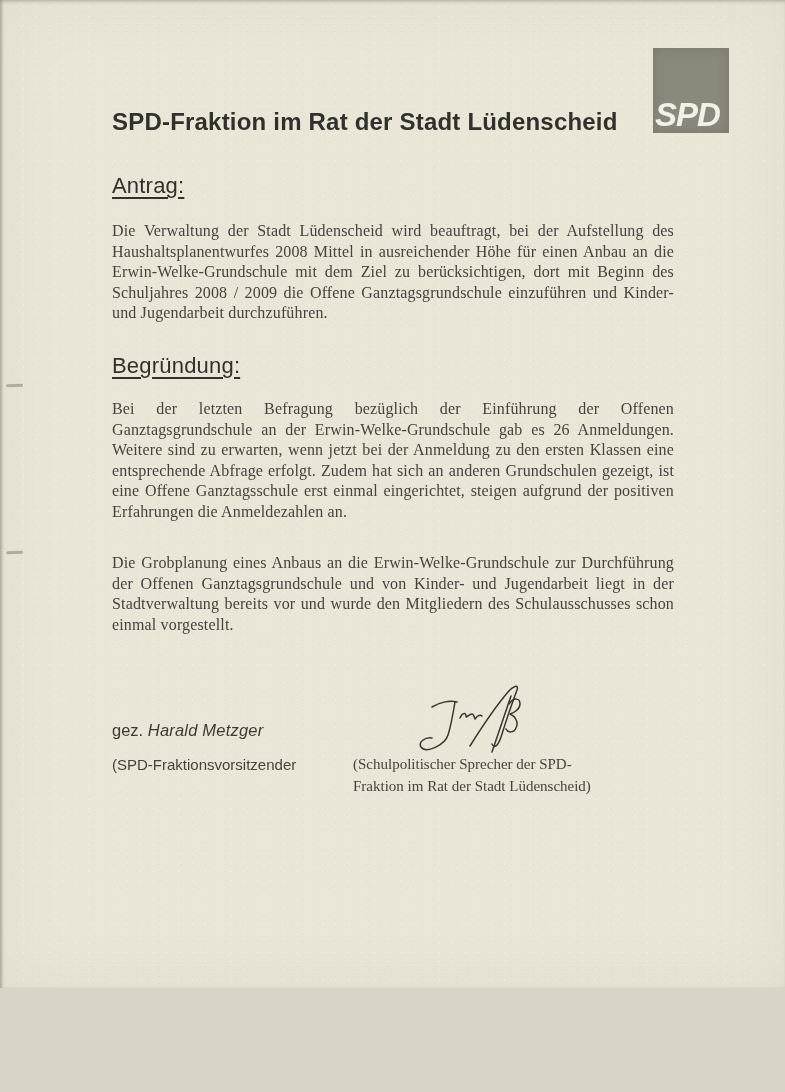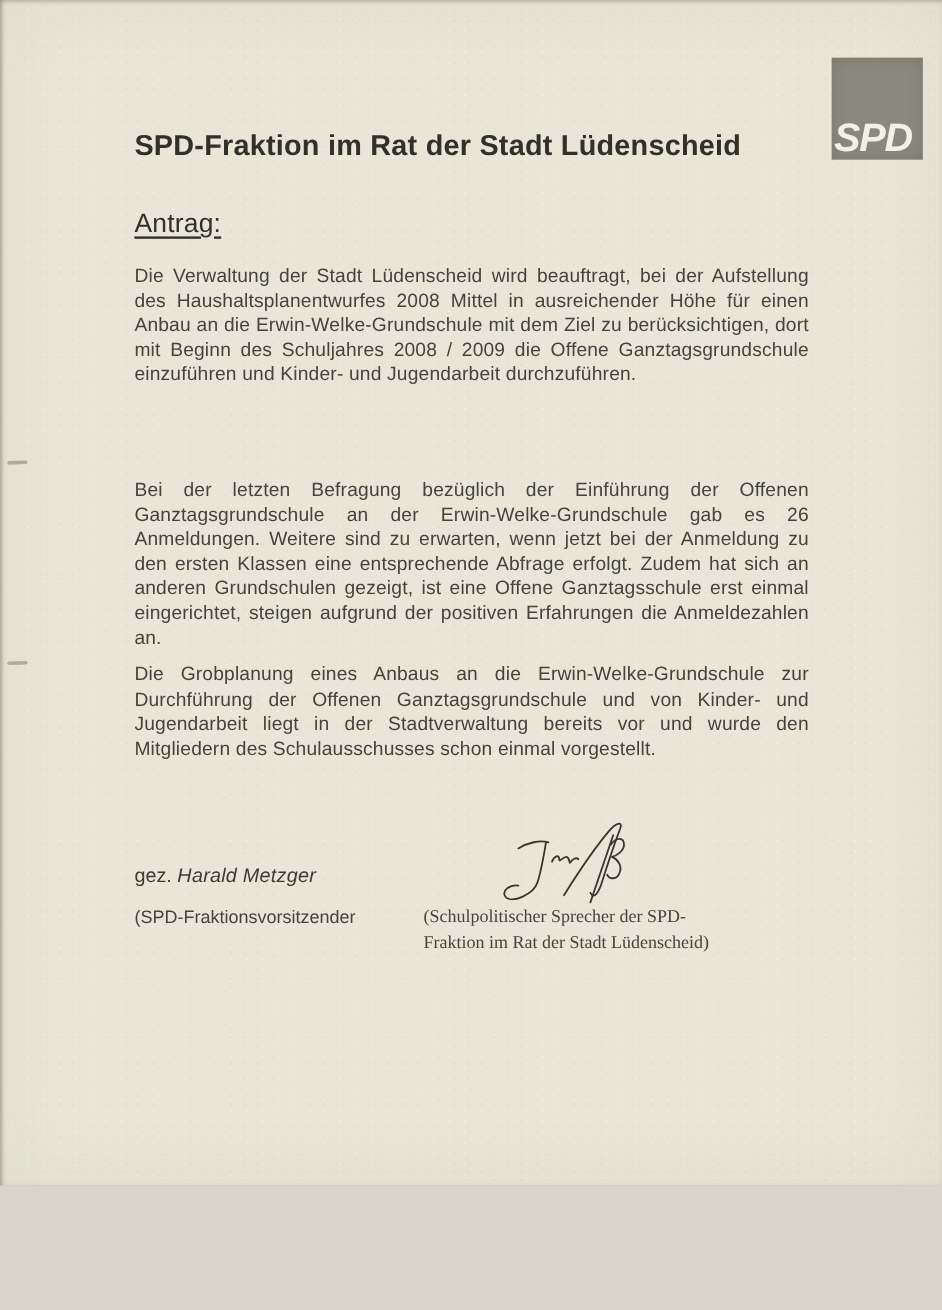--- a/index.html
+++ b/index.html
@@ -38,21 +38,20 @@
     white-space: nowrap;
   }
   .spd-logo {
     position: absolute;
     left: 653px;
     top: 48px;
     width: 76px;
     height: 85px;
     background: #8b897c;
     box-shadow: inset 0 0 12px rgba(70,68,58,0.25);
-    margin-left: 40px;
   }
   .spd-logo-text {
     position: absolute;
     left: 2px;
     bottom: 2px;
     font-style: italic;
     font-weight: bold;
     font-size: 33px;
     line-height: 1;
     color: #f3f1e6;
@@ -76,20 +75,21 @@
   .para {
     position: absolute;
     left: 112px;
     width: 562px;
     font-size: 16px;
     line-height: 20.6px;
     text-align: justify;
     text-align-last: left;
     letter-spacing: 0.15px;
     color: #45433d;
+    font-family: Liberation Serif, serif;
   }
   .para-antrag { top: 221px; }
   .para-begruendung-1 { top: 399px; }
   .para-begruendung-2 { top: 553px; }
   .signature-svg {
     position: absolute;
     left: 412px;
     top: 682px;
     width: 130px;
     height: 80px;
@@ -146,20 +146,21 @@
   <div class="doc-title">SPD-Fraktion im Rat der Stadt Lüdenscheid</div>
 
   <div class="spd-logo">
     <span class="spd-logo-text">SPD</span>
   </div>
 
   <div class="section-heading heading-antrag">Antrag:</div>
 
   <div class="para para-antrag">Die Verwaltung der Stadt Lüdenscheid wird beauftragt, bei der Aufstellung des Haushaltsplanentwurfes 2008 Mittel in ausreichender Höhe für einen Anbau an die Erwin-Welke-Grundschule mit dem Ziel zu berücksichtigen, dort mit Beginn des Schuljahres 2008 / 2009 die Offene Ganztagsgrundschule einzuführen und Kinder- und Jugendarbeit durchzuführen.</div>
 
+  <div class="section-heading heading-begruendung">Begründung:</div>
 
   <div class="para para-begruendung-1">Bei der letzten Befragung bezüglich der Einführung der Offenen Ganztagsgrundschule an der Erwin-Welke-Grundschule gab es 26 Anmeldungen. Weitere sind zu erwarten, wenn jetzt bei der Anmeldung zu den ersten Klassen eine entsprechende Abfrage erfolgt. Zudem hat sich an anderen Grundschulen gezeigt, ist eine Offene Ganztagsschule erst einmal eingerichtet, steigen aufgrund der positiven Erfahrungen die Anmeldezahlen an.</div>
 
   <div class="para para-begruendung-2">Die Grobplanung eines Anbaus an die Erwin-Welke-Grundschule zur Durchführung der Offenen Ganztagsgrundschule und von Kinder- und Jugendarbeit liegt in der Stadtverwaltung bereits vor und wurde den Mitgliedern des Schulausschusses schon einmal vorgestellt.</div>
 
   <svg class="signature-svg" viewBox="0 0 130 80" fill="none" stroke="#38362f" stroke-width="1.5" stroke-linecap="round" stroke-linejoin="round">
     <path d="M20,25 C28,20 38,18 45,20"></path>
     <path d="M43,20 C41,32 39,44 36,53 C33,63 14,72 9,65 C6,60 13,55 20,56"></path>
     <path d="M48,36 C50,31 54,30 54,34 C54,37 57,32 60,32 C62,32 62,35 63,37 C65,34 68,32 70,34"></path>
     <path d="M58,64 C68,48 84,24 96,10 C101,4 107,2 105,8 C102,16 95,36 90,52 C87,62 83,68 80,62"></path>

